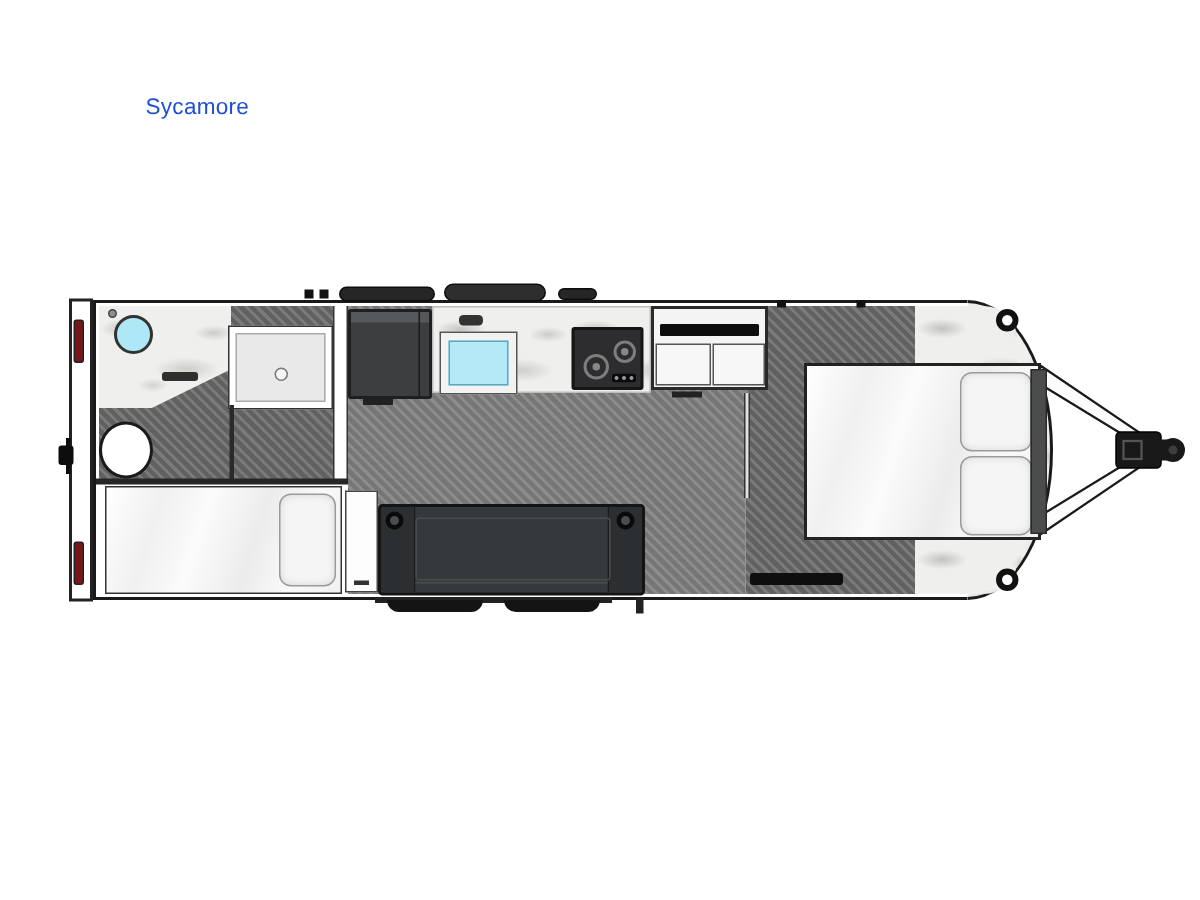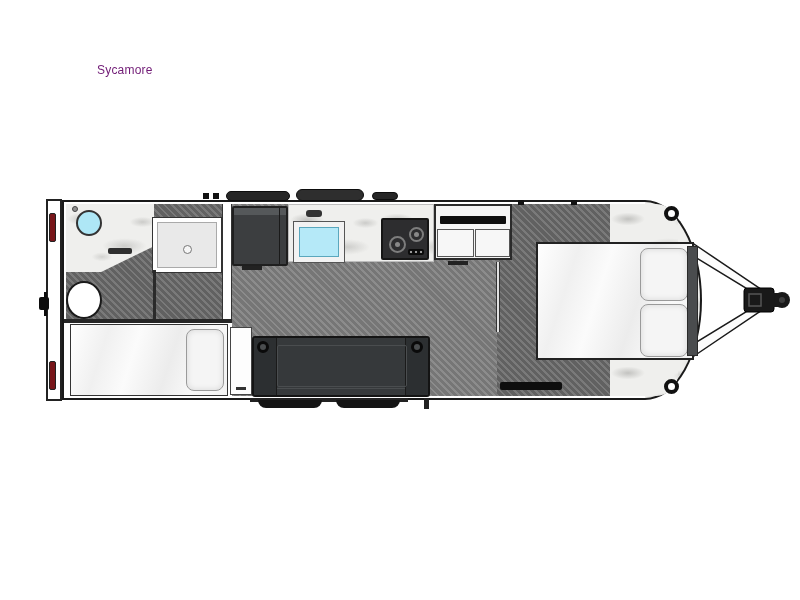--- a/index.html
+++ b/index.html
@@ -1,19 +1,19 @@
 <!DOCTYPE html>
 <html><head>
 <meta charset="utf-8">
 <style>
   html,body{margin:0;padding:0;background:#ffffff;}
   #scene{position:relative;width:800px;height:600px;background:#ffffff;overflow:hidden;
          font-family:"Liberation Sans",sans-serif;}
   .abs{position:absolute;box-sizing:border-box;}
-  .title{font-size:12px;color:#701a75;letter-spacing:0.2px;}
+  .title{font-size:15px;color:#1d4ed8;letter-spacing:0.2px;}
   .marble{
     background-color:#efefed;
     background-image:
       radial-gradient(ellipse 26px 10px at 20% 25%, rgba(158,158,155,.55), transparent 65%),
       radial-gradient(ellipse 34px 12px at 65% 70%, rgba(172,172,169,.5), transparent 65%),
       radial-gradient(ellipse 20px 8px at 85% 30%, rgba(160,160,157,.45), transparent 65%),
       radial-gradient(ellipse 16px 7px at 40% 88%, rgba(168,168,165,.4), transparent 65%);
     background-size:90px 60px;
   }
   .hatch-main{

